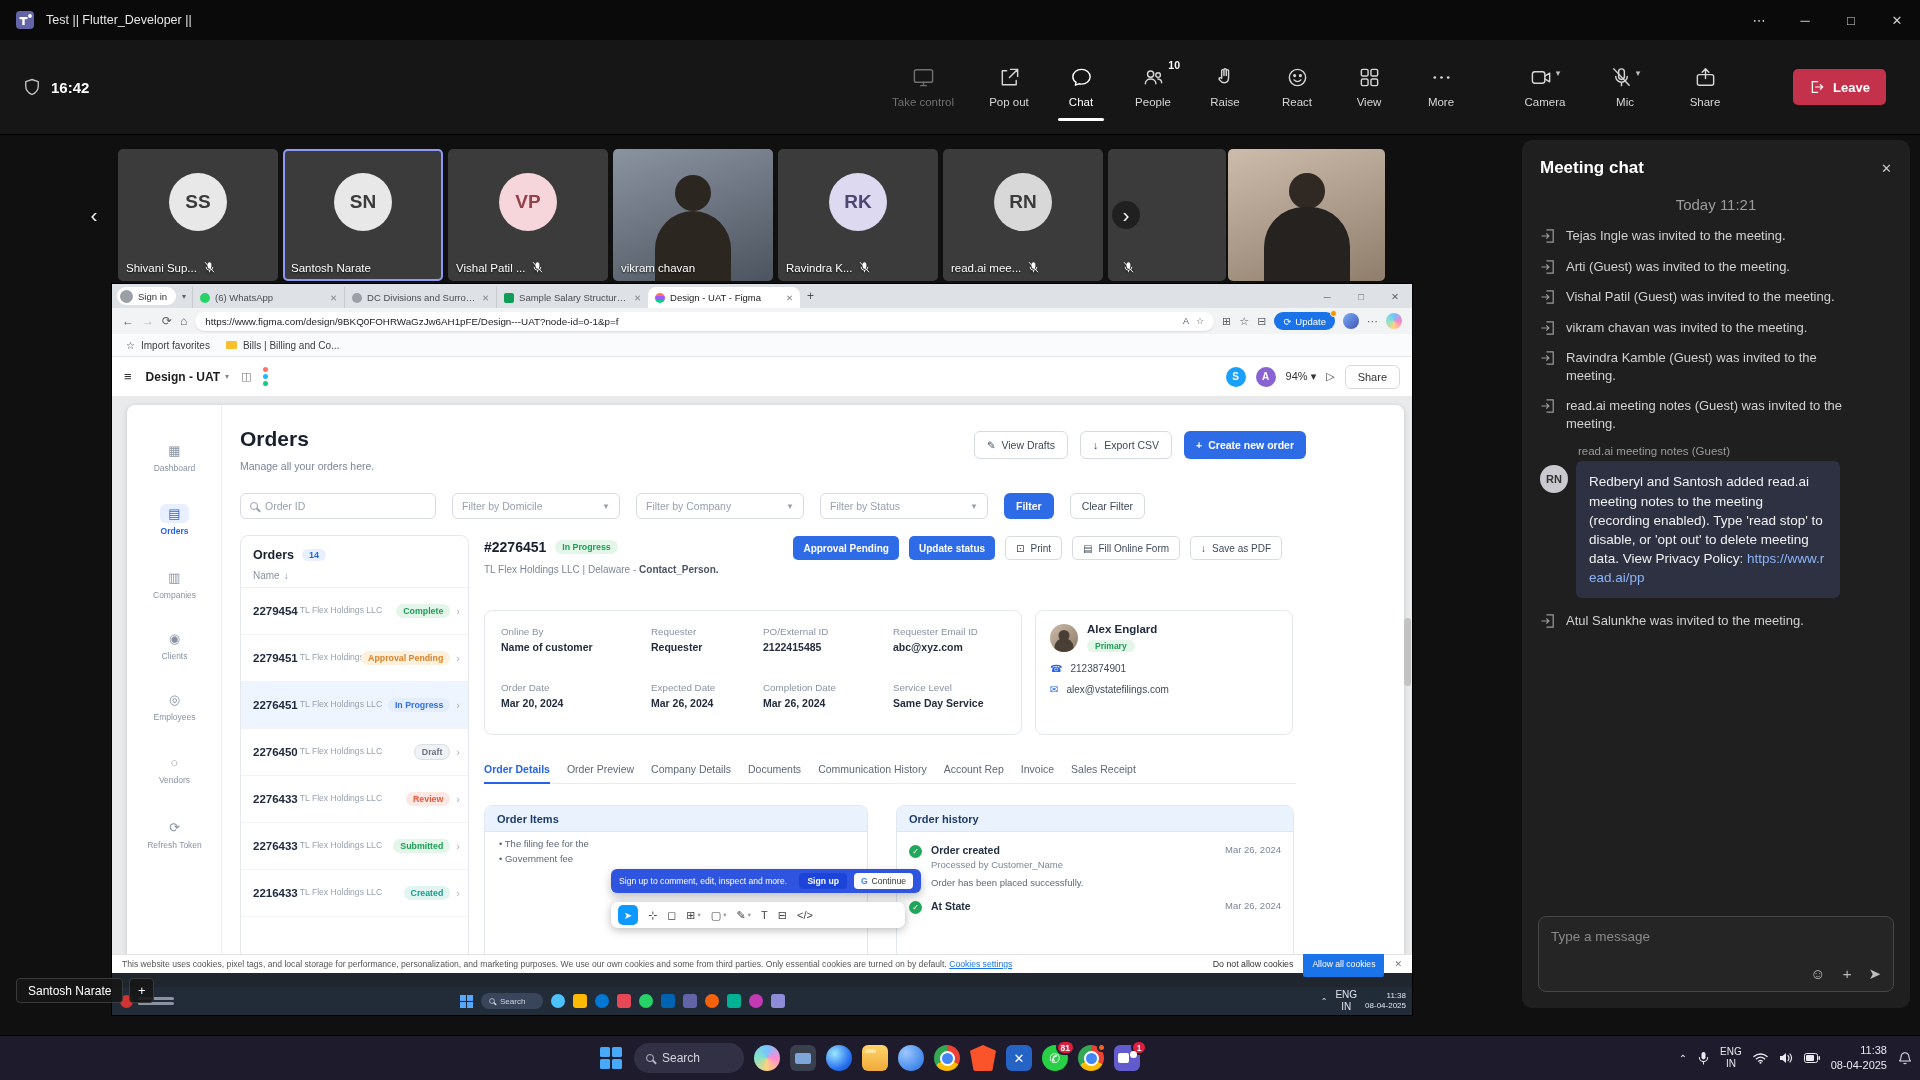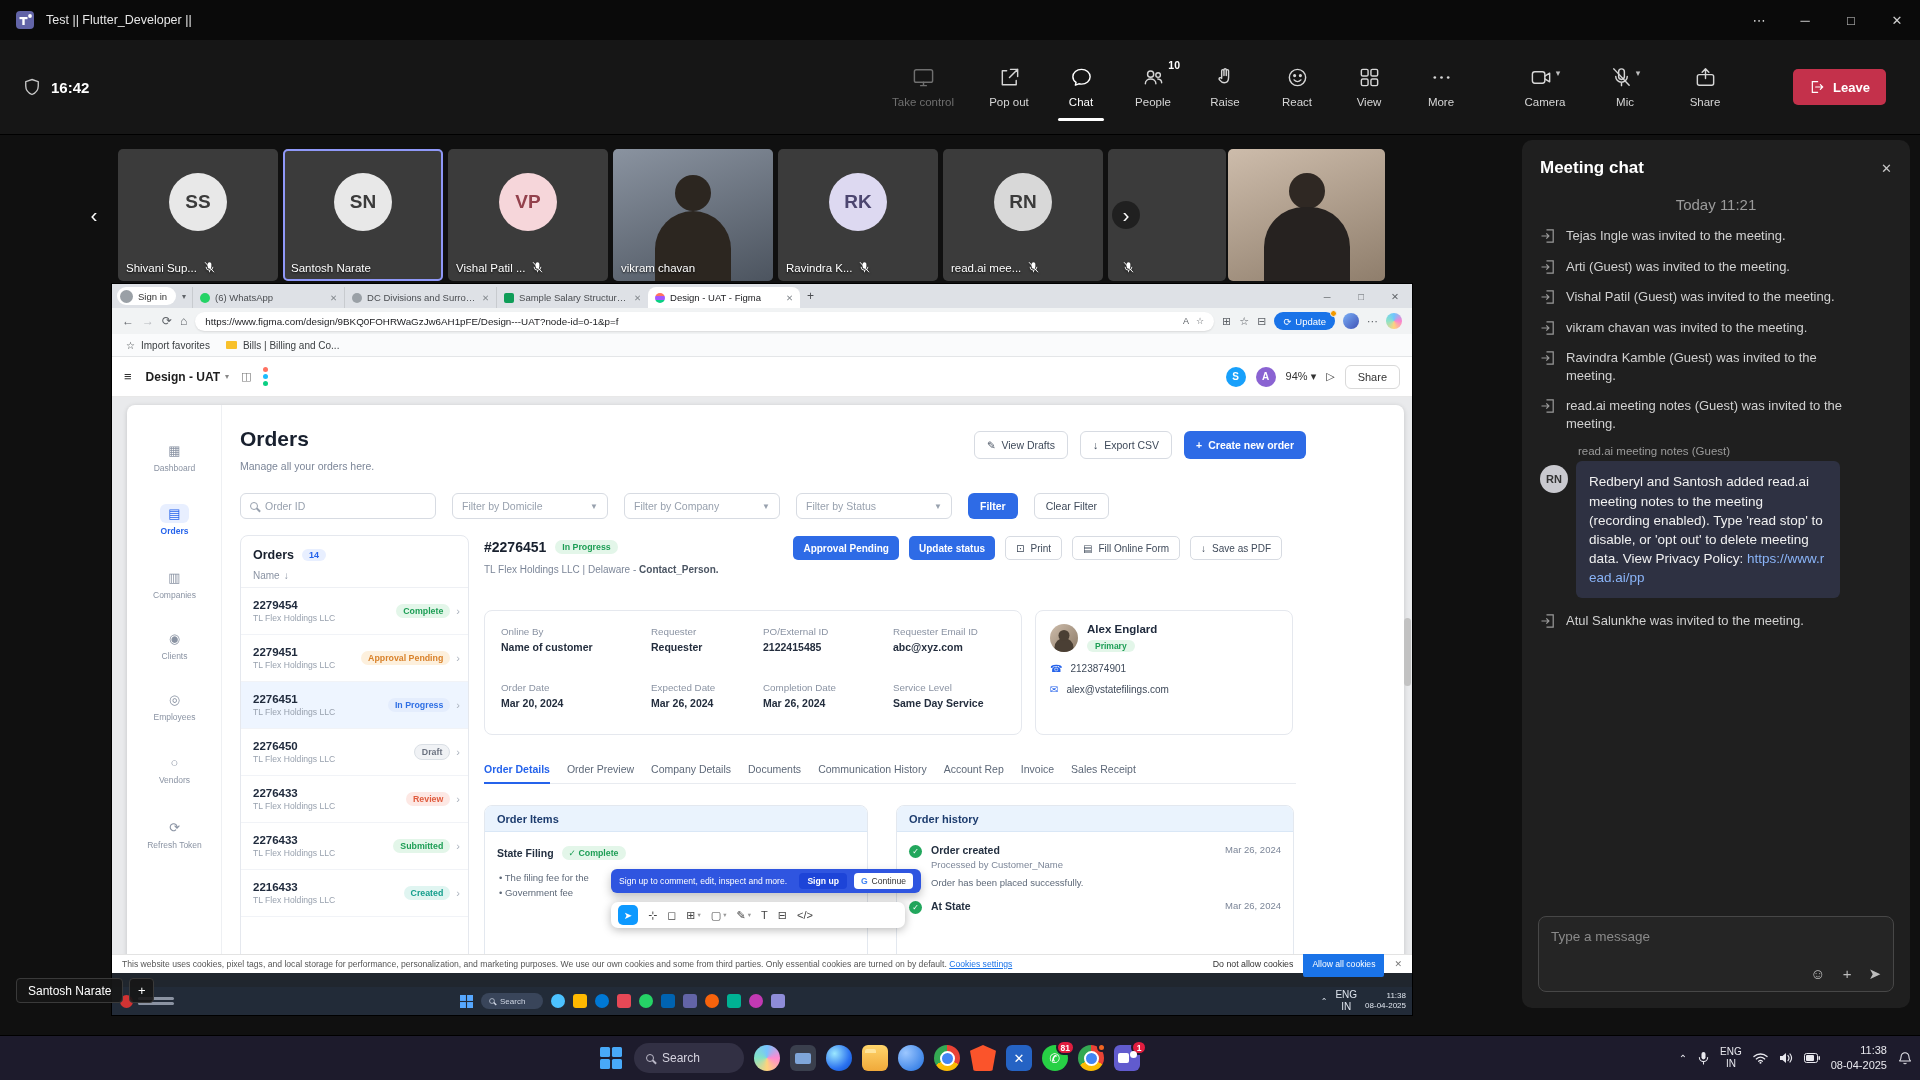--- a/index.html
+++ b/index.html
@@ -106,31 +106,31 @@
 .app-sub{position:absolute;left:113px;top:55px;font-size:10.5px;color:#7c8698}
 .hdr-actions{position:absolute;right:98px;top:26px;display:flex;gap:12px}
 .btn{height:28px;border-radius:6px;display:flex;align-items:center;gap:6px;font-size:10.5px;padding:0 12px;cursor:pointer;white-space:nowrap}
 .btn.ghost{border:1px solid #d7dbe2;color:#3f4a5a;background:#fff}
 .btn.blue{background:#2e6be6;color:#fff;font-weight:700;border:none}
 .btn.sm{height:24px;font-size:10px;padding:0 10px;border-radius:5px}
 .filters{position:absolute;left:113px;top:88px;display:flex;gap:16px;align-items:center}
 .search{width:196px;height:26px;border:1px solid #d7dbe2;border-radius:6px;display:flex;align-items:center;padding:0 9px;gap:7px;font-size:10.5px;color:#98a1ae;background:#fff}
 .mag{width:8px;height:8px;border:1.5px solid #98a1ae;border-radius:50%;position:relative;flex:none}
 .mag::after{content:"";position:absolute;width:5px;height:1.5px;background:#98a1ae;transform:rotate(45deg);right:-4px;bottom:-1px}
-.dd{width:156px;height:26px;border:1px solid #d7dbe2;border-radius:6px;display:flex;align-items:center;justify-content:space-between;padding:0 9px;font-size:10.5px;color:#98a1ae;background:#fff;cursor:pointer}
+.dd{width:168px;height:26px;border:1px solid #d7dbe2;border-radius:6px;display:flex;align-items:center;justify-content:space-between;padding:0 9px;font-size:10.5px;color:#98a1ae;background:#fff;cursor:pointer}
 .dd .dc{font-size:8px;color:#98a1ae}
 .f-apply{height:26px;padding:0 12px;background:#2e6be6;color:#fff;border-radius:6px;font-size:10.5px;display:flex;align-items:center;font-weight:700;cursor:pointer}
 .f-clear{height:26px;padding:0 11px;border:1px solid #d7dbe2;border-radius:6px;color:#3f4a5a;font-size:10.5px;display:flex;align-items:center;background:#fff;cursor:pointer}
 .list-card{position:absolute;left:113px;top:130px;width:229px;height:430px;border:1px solid #e5e8ee;border-radius:8px;background:#fff;overflow:hidden}
 .lc-head{display:flex;align-items:center;gap:8px;padding:12px 12px 8px;font-size:12.5px;font-weight:700;color:#18202e}
 .lc-count{font-size:9px;font-weight:700;color:#2563eb;background:#e8efff;padding:1px 7px;border-radius:9px}
 .lc-col{display:flex;align-items:center;gap:4px;padding:0 12px 6px;font-size:10px;color:#8a93a3;border-bottom:1px solid #eef0f4}
 .orow{height:47px;display:flex;align-items:center;padding:0 8px 0 12px;border-bottom:1px solid #f1f3f7;cursor:pointer}
 .orow.sel{background:#eef5ff}
-.ocol{display:flex;flex-direction:column;gap:2px;min-width:56px}
+.ocol{display:flex;flex-direction:row;gap:2px;min-width:56px}
 .oid{font-size:11.5px;font-weight:700;color:#202b3d}
 .ocomp{font-size:8.6px;color:#98a1ae;white-space:nowrap}
 .chip{font-size:8.8px;padding:2px 7px;border-radius:9px;font-weight:700;white-space:nowrap}
 .chip-green{background:#e3f6e9;color:#1d9e55}
 .chip-orange{background:#fdf0dd;color:#d9822b}
 .chip-blue{background:#e4edfd;color:#2f6fe4}
 .chip-gray{background:#f0f2f5;color:#6b7280;border:1px solid #dadfe5}
 .chip-red{background:#fde8e4;color:#e05b3d}
 .chip-teal{background:#e0f5f1;color:#149e8c}
 .orow .chip{margin-left:auto}
@@ -829,24 +829,20 @@
             <span class="dtab">Account Rep</span>
 
             <span class="dtab">Invoice</span>
 
             <span class="dtab">Sales Receipt</span>
 
         </div>
 
         <div class="panel" id="p-items">
           <div class="p-head">Order Items</div>
-          <div class="it-row">
-            <span>State Filing</span>
-            <span class="chip chip-green">✓ <span>Complete</span></span>
-          </div>
           <ul class="it-bullets">
             <li>The filing fee for the</li>
               <li>Government fee</li>
           </ul>
         </div>
 
         <div class="panel" id="p-hist">
           <div class="p-head">Order history</div>
           <div class="h-row">
             <span class="h-check">✓</span>

